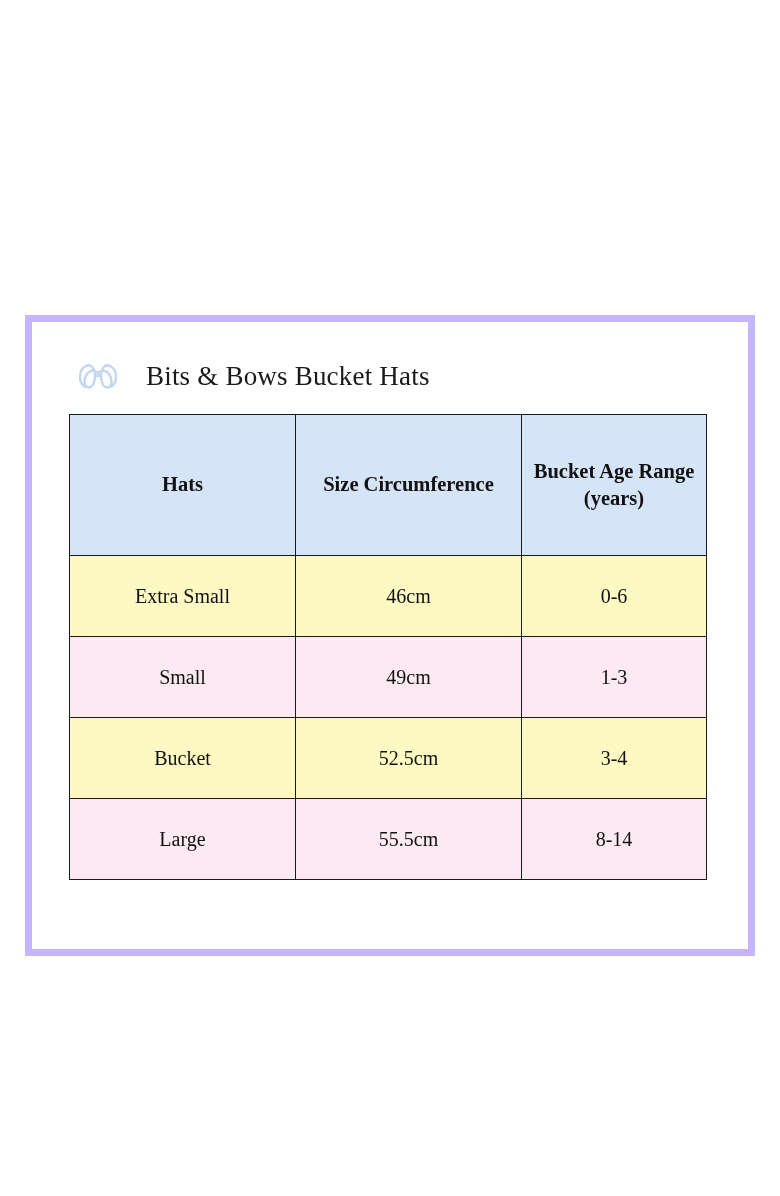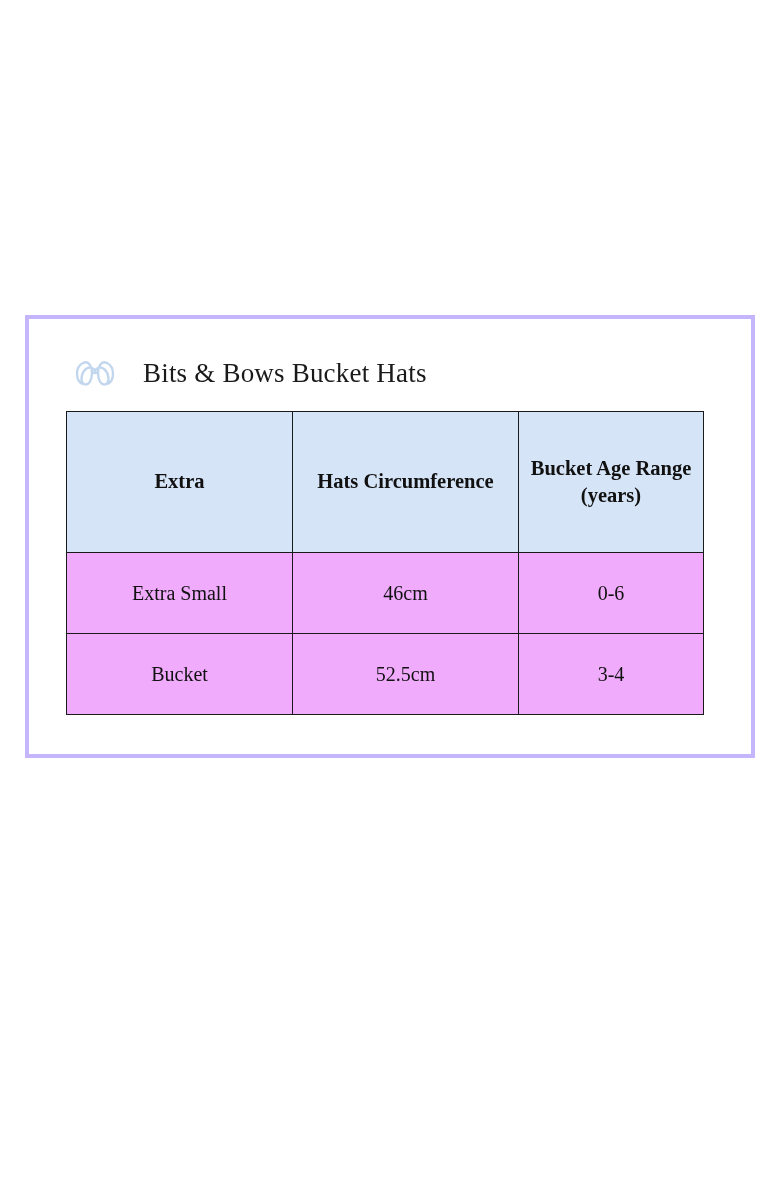--- a/index.html
+++ b/index.html
@@ -13,22 +13,22 @@
     font-family: "Liberation Serif", serif;
     position: relative;
     overflow: hidden;
   }
 
   .card {
     position: absolute;
     left: 25px;
     top: 315px;
     width: 730px;
-    height: 443px;
-    border: 4px solid #c4b5fd;
+    height: 641px;
+    border: 7px solid #c4b5fd;
     background: #ffffff;
     box-sizing: border-box;
   }
 
   .card-header {
     display: flex;
     align-items: center;
     padding: 32px 0 0 40px;
     gap: 22px;
   }
@@ -85,21 +85,21 @@
     height: 72px;
     padding: 4px 6px;
     font-weight: normal;
   }
 
   tr.row-alt td {
     background: #fce9f1;
   }
 
   tr.row-plain td {
-    background: #f0abfc;
+    background: #fef9c3;
   }
 
   col.c1 { width: 226px; }
   col.c2 { width: 226px; }
   col.c3 { width: 185px; }
 </style>
 </head>
 <body>
 
 <div class="card">
@@ -118,33 +118,43 @@
 
   <div class="table-wrap">
     <table class="size-table">
       <colgroup>
         <col class="c1">
           <col class="c2">
           <col class="c3">
       </colgroup>
       <thead>
         <tr>
-          <th>Extra</th>
-          <th>Hats Circumference</th>
+          <th>Hats</th>
+          <th>Size Circumference</th>
           <th>Bucket Age Range (years)</th>
         </tr>
       </thead>
       <tbody>
         <tr class="row-plain">
           <td>Extra Small</td>
           <td>46cm</td>
           <td>0-6</td>
         </tr>
+        <tr class="row-alt">
+          <td>Small</td>
+          <td>49cm</td>
+          <td>1-3</td>
+        </tr>
         <tr class="row-plain">
           <td>Bucket</td>
           <td>52.5cm</td>
           <td>3-4</td>
+        </tr>
+        <tr class="row-alt">
+          <td>Large</td>
+          <td>55.5cm</td>
+          <td>8-14</td>
         </tr>
       </tbody>
     </table>
   </div>
 
 </div>
 
 </body></html>

